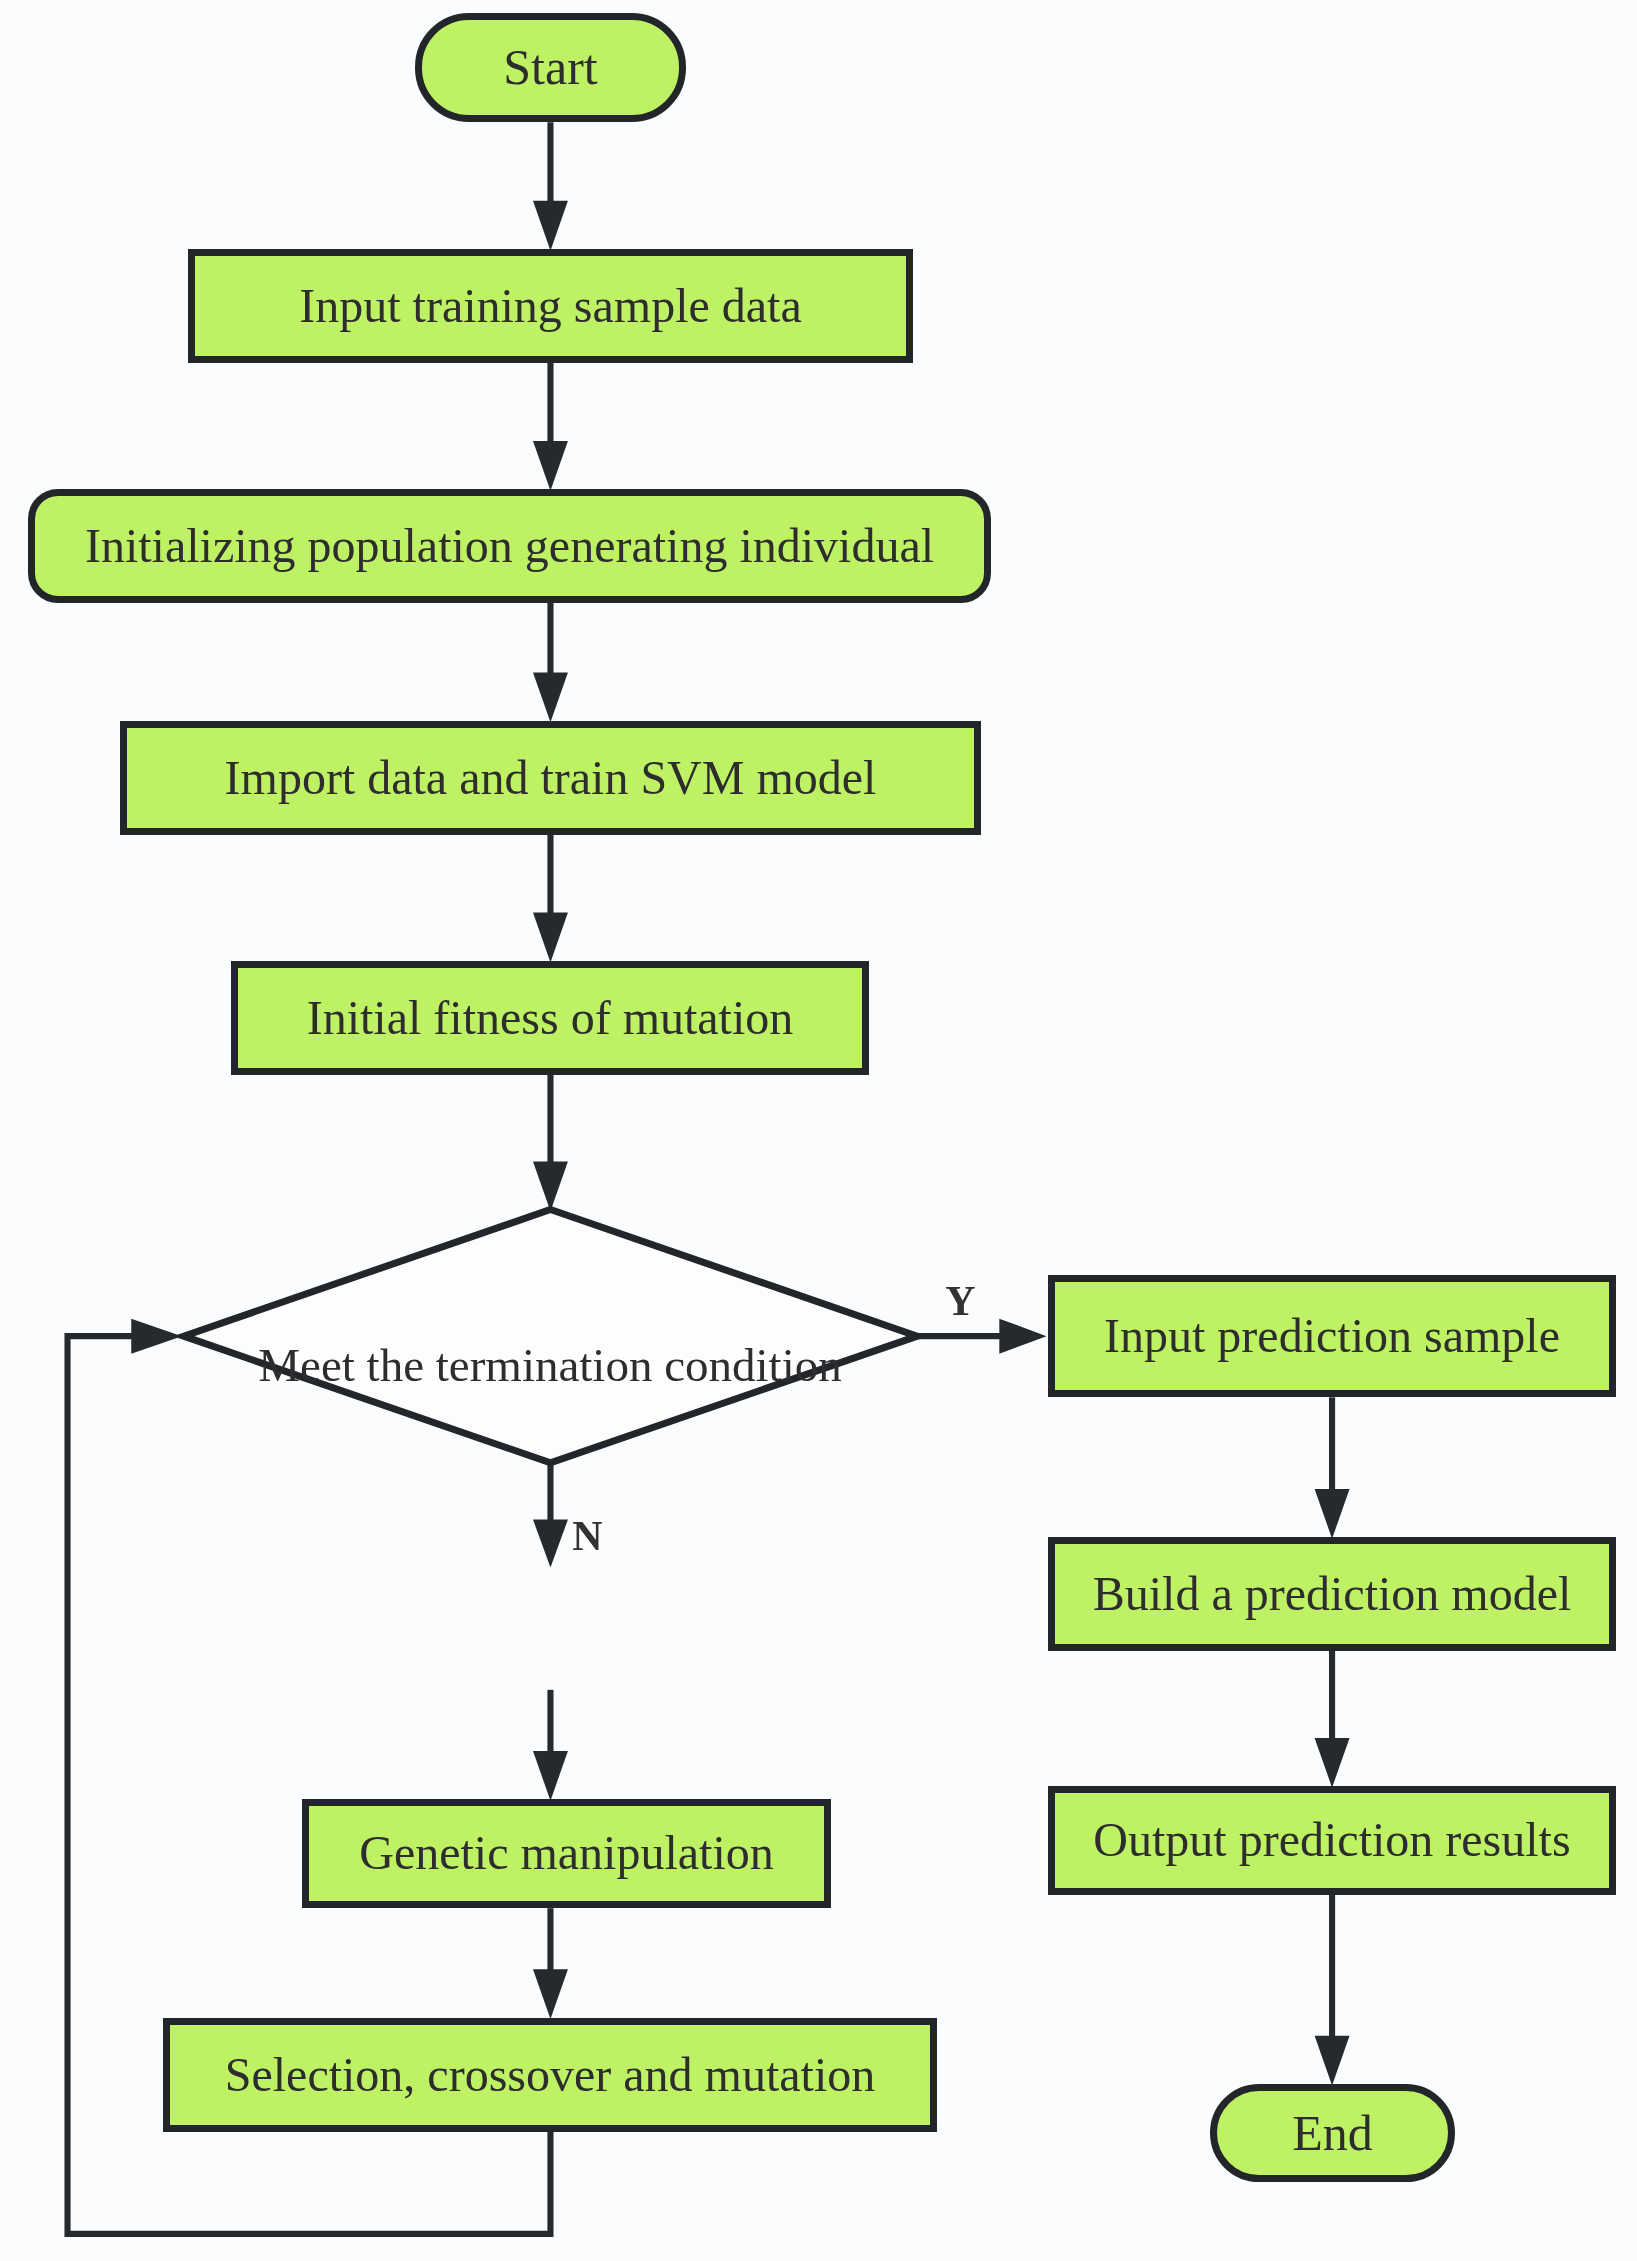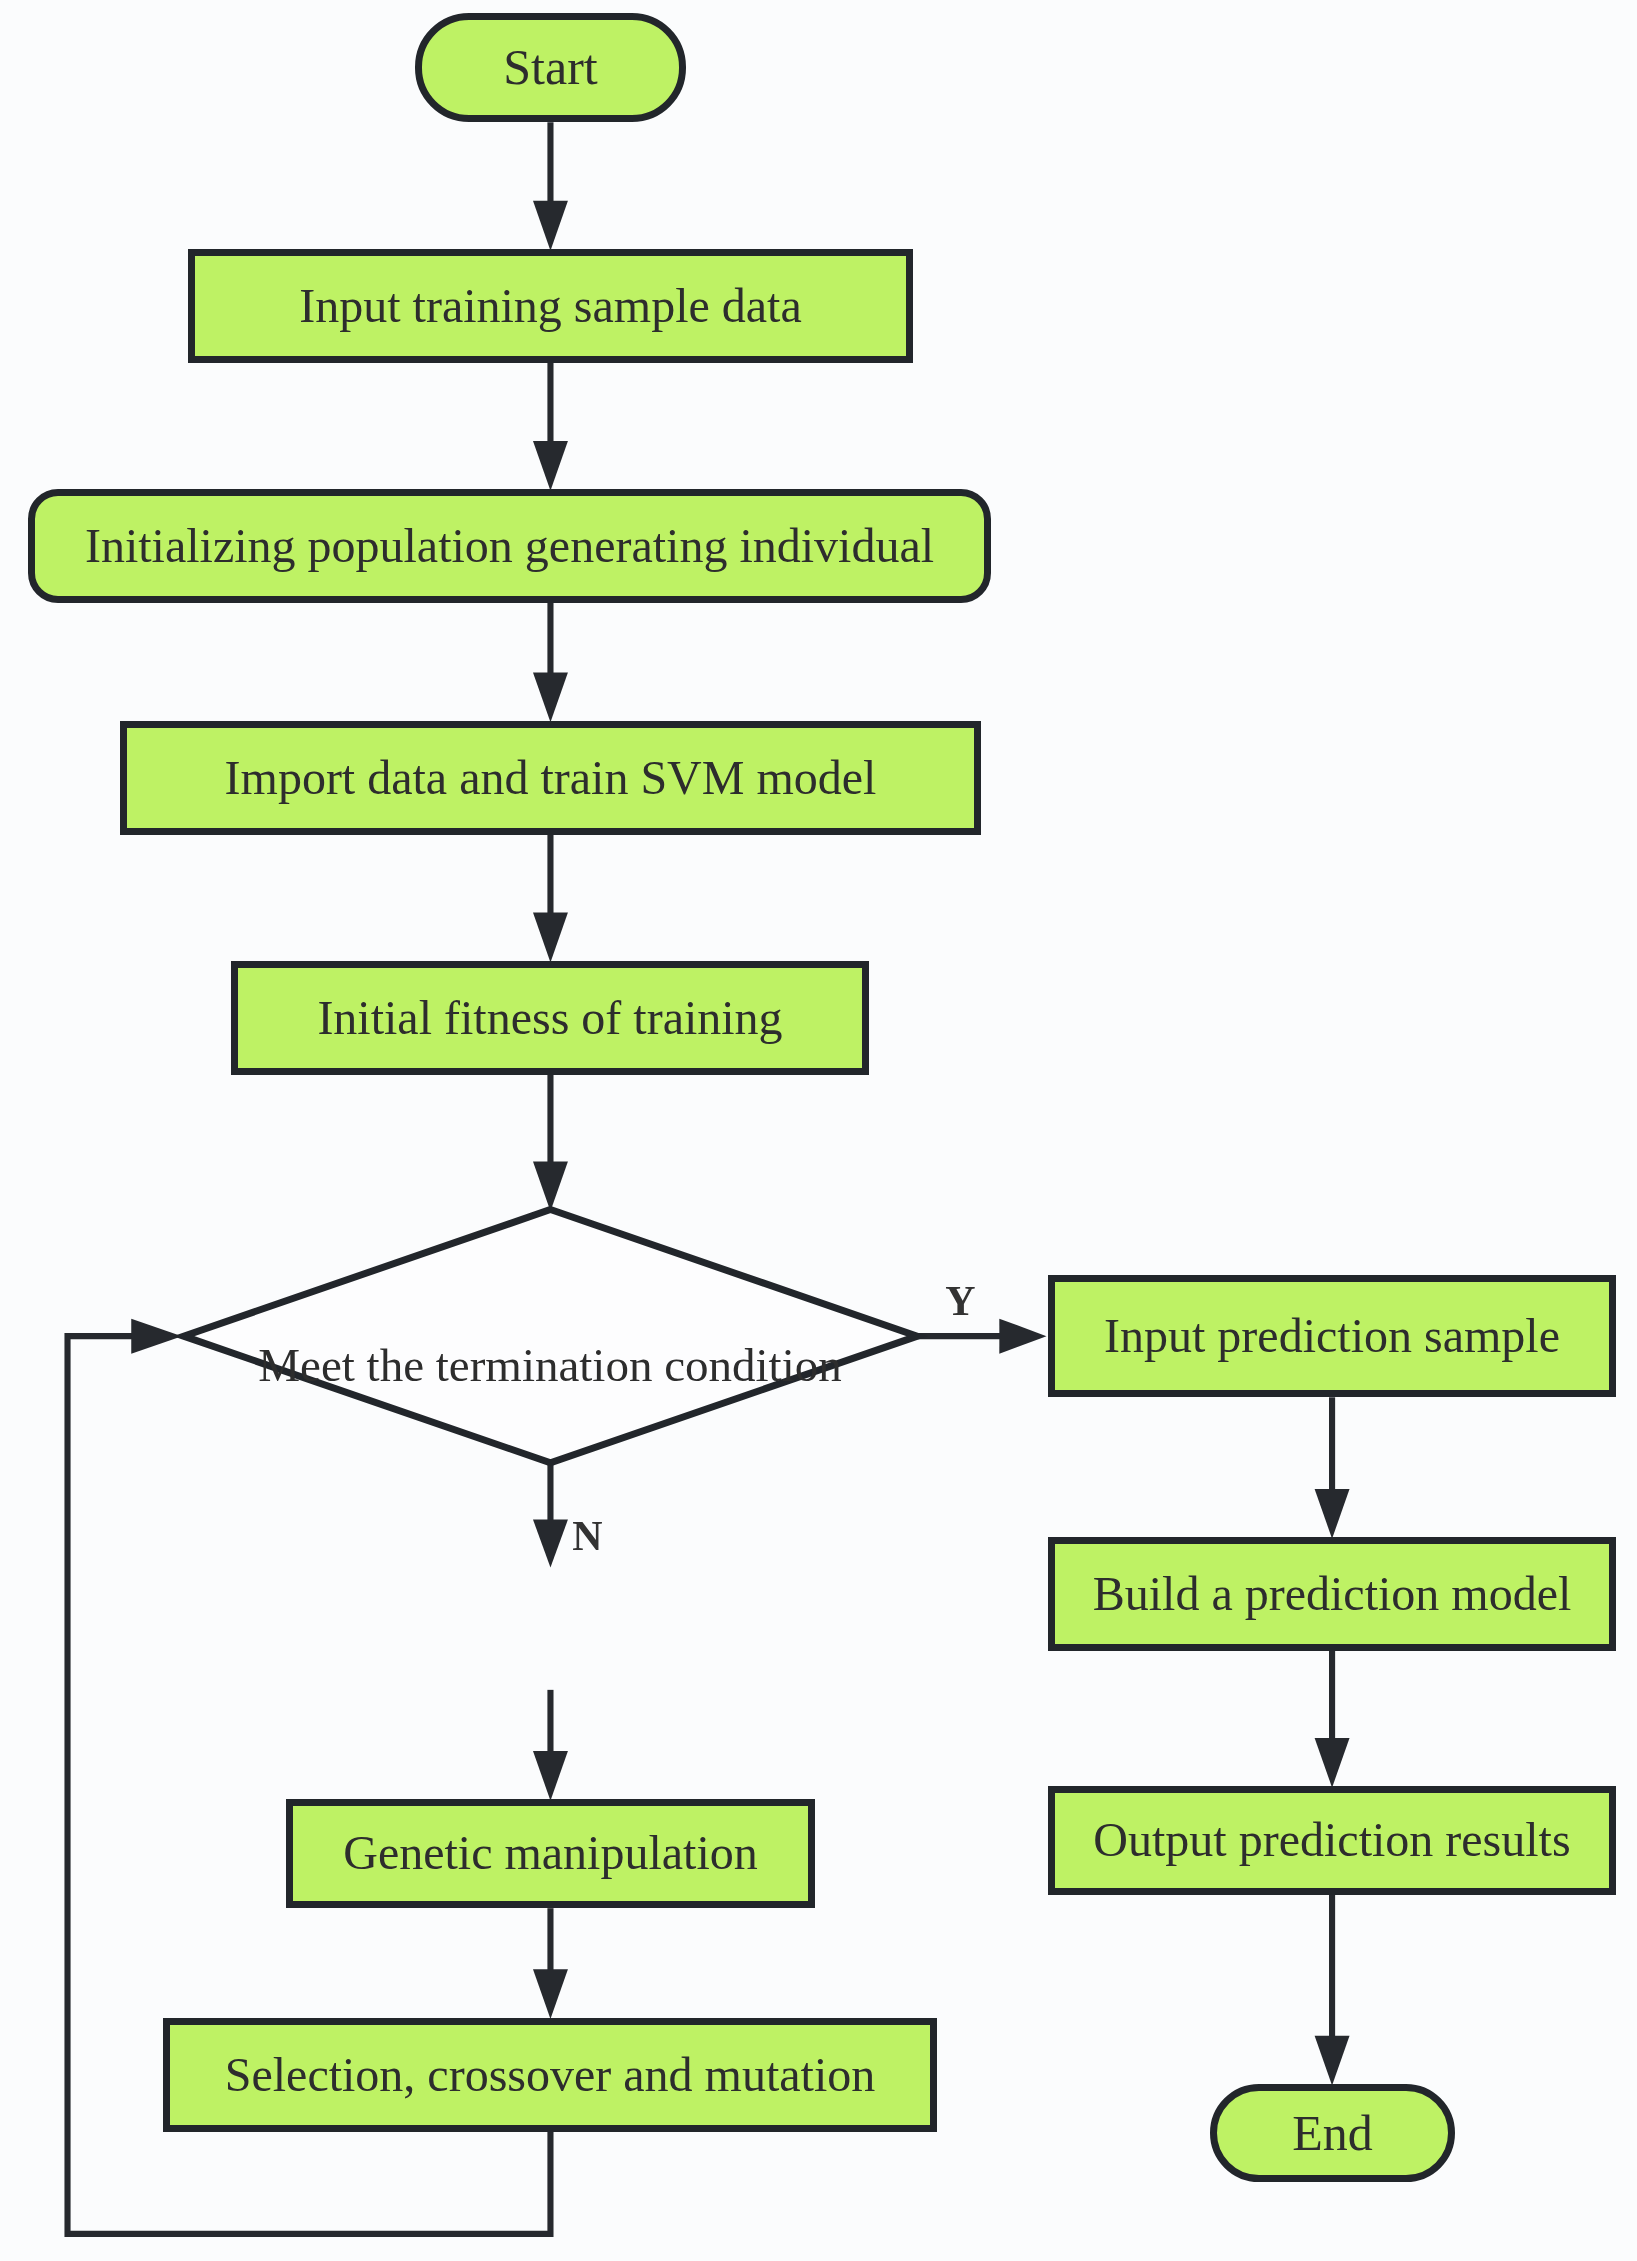--- a/index.html
+++ b/index.html
@@ -38,21 +38,21 @@
     font-size: 47px;
     white-space: nowrap;
     margin-top: 28px;
   }
   #n-start { left: 415px; top: 13px;   width: 271px; height: 109px; }
   #n-b1    { left: 188px; top: 249px;  width: 725px; height: 114px; }
   #n-b2    { left: 28px;  top: 489px;  width: 963px; height: 114px; border-radius: 30px; }
   #n-b3    { left: 120px; top: 721px;  width: 861px; height: 114px; }
   #n-b4    { left: 231px; top: 961px; width: 638px; height: 114px; }
   #n-b5    { left: 384px; top: 1568px; width: 332px; height: 122px; }
-  #n-b6    { left: 286px; top: 1799px; width: 529px; height: 109px; }
+  #n-b6    { left: 302px; top: 1799px; width: 529px; height: 109px; }
   #n-b7    { left: 163px; top: 2018px; width: 774px; height: 114px; }
   #n-r1    { left: 1048px; top: 1275px; width: 568px; height: 122px; }
   #n-r2    { left: 1048px; top: 1537px; width: 568px; height: 114px; }
   #n-r3    { left: 1048px; top: 1786px; width: 568px; height: 109px; }
   #n-end   { left: 1210px; top: 2084px; width: 245px; height: 98px; }
   #d-label { left: 192px; top: 1307px; width: 716px; height: 59px; }
 </style>
 </head>
 <body>
 
@@ -122,21 +122,21 @@
   </svg>
 
   <div class="node terminal" id="n-start">Start</div>
 
   <div class="node" id="n-b1">Input training sample data</div>
 
   <div class="node" id="n-b2">Initializing population generating individual</div>
 
   <div class="node" id="n-b3">Import data and train SVM model</div>
 
-  <div class="node" id="n-b4">Initial fitness of training</div>
+  <div class="node" id="n-b4">Initial fitness of mutation</div>
 
   <div class="label-overlay" id="d-label">Meet the termination condition</div>
 
 
   <div class="node" id="n-b6">Genetic manipulation</div>
 
   <div class="node" id="n-b7">Selection, crossover and mutation</div>
 
   <div class="node" id="n-r1">Input prediction sample</div>
 

